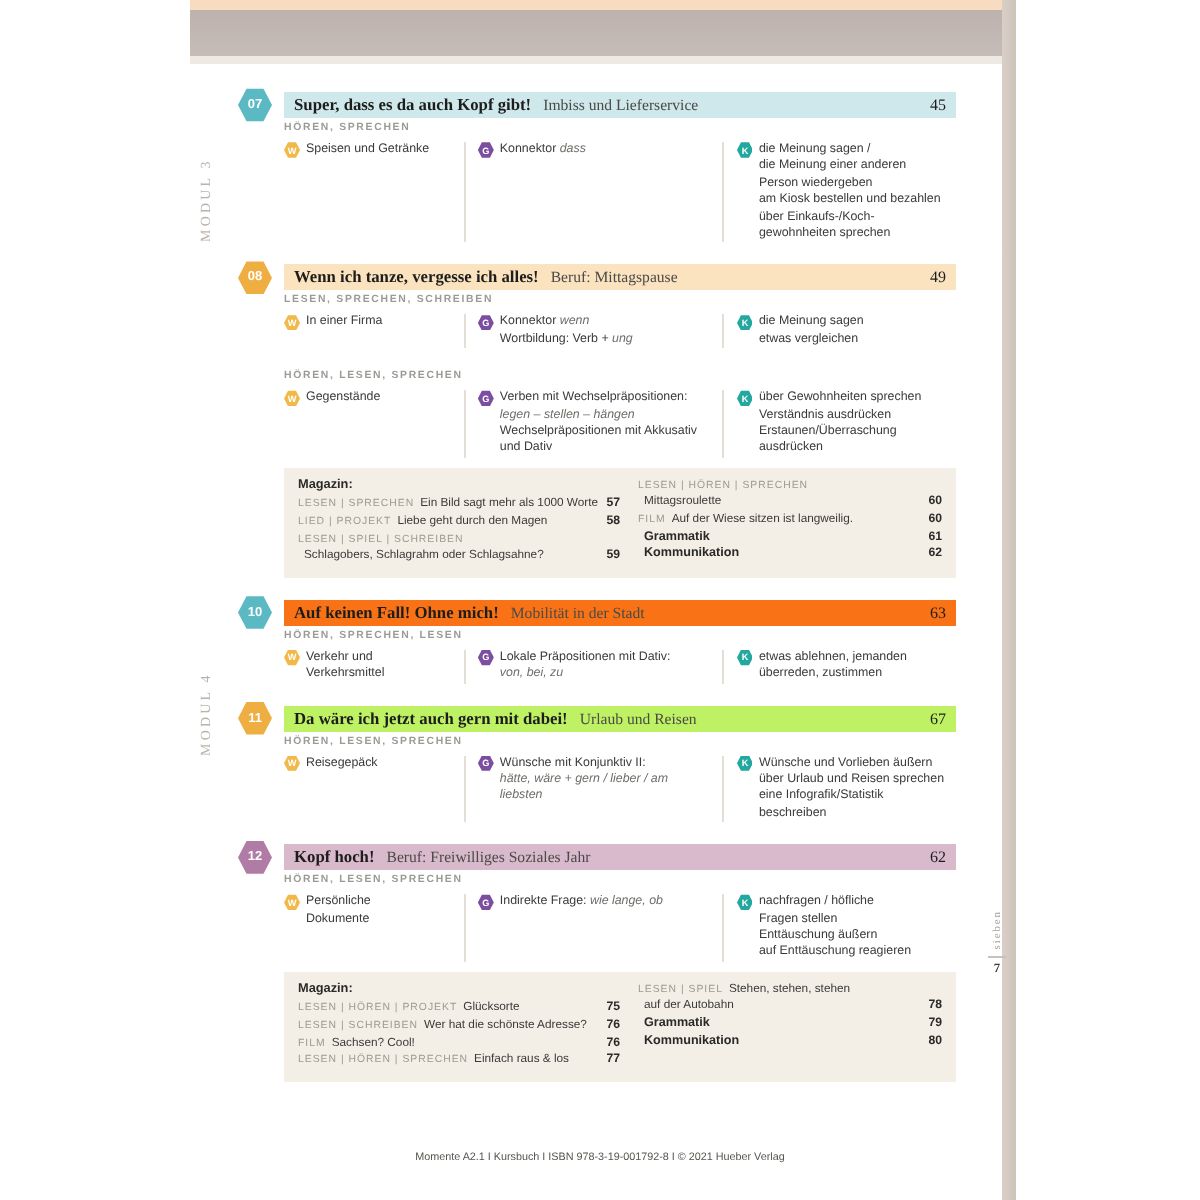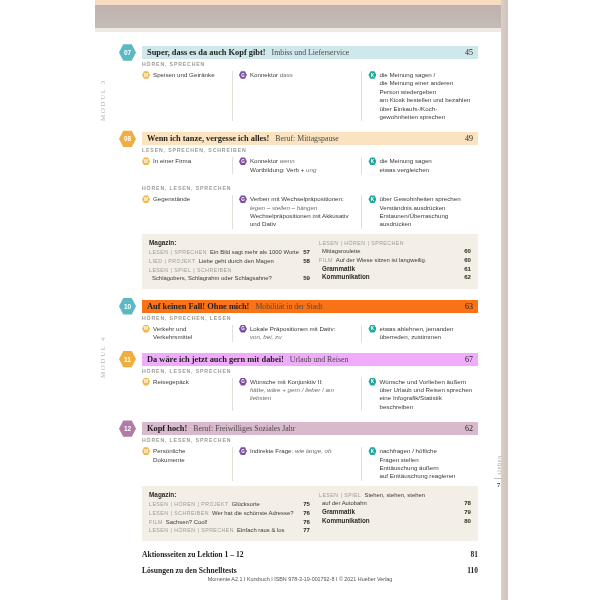--- a/index.html
+++ b/index.html
@@ -353,21 +353,21 @@
               <span>überreden, zustimmen</span>
             </span>
           </div>
         </div>
       </div>
     </div>
 
     <div class="lesson" style="margin-top:11px;">
       <div class="lesson-head">
         <div class="badge" style="background:#efae42;">11</div>
-        <div class="title-bar" style="background:#f0abfc;">
+        <div class="title-bar" style="background:#bef264;">
           <span class="t-main">Da wäre ich jetzt auch gern mit dabei!</span>
           <span class="t-sub">Urlaub und Reisen</span>
           <span class="t-page">67</span>
         </div>
       </div>
       <div class="skills">HÖREN, LESEN, SPRECHEN</div>
       <div class="cols">
         <div class="col c1">
           <div class="item">
             <span class="chip w">W</span>
@@ -478,30 +478,20 @@
           <span class="mag-num">79</span>
         </div>
         <div class="mag-row">
           <span class="mag-tag"></span>
           <span class="mag-txt b">Kommunikation</span>
           <span class="mag-num">80</span>
         </div>
       </div>
     </div>
 
-    <div class="tail">
-      <div class="tail-row">
-        <span class="tail-txt">Aktionsseiten zu Lektion 1 – 12</span>
-        <span class="tail-num">81</span>
-      </div>
-      <div class="tail-row">
-        <span class="tail-txt">Lösungen zu den Schnelltests</span>
-        <span class="tail-num">110</span>
-      </div>
-    </div>
 
   </div>
 
   <div class="imprint">Momente A2.1 I Kursbuch I ISBN 978-3-19-001792-8 I © 2021 Hueber Verlag</div>
 
   <div class="side-tab">
     <span class="side-word">sieben</span>
     <span class="side-rule"></span>
     <span class="side-num">7</span>
   </div>

